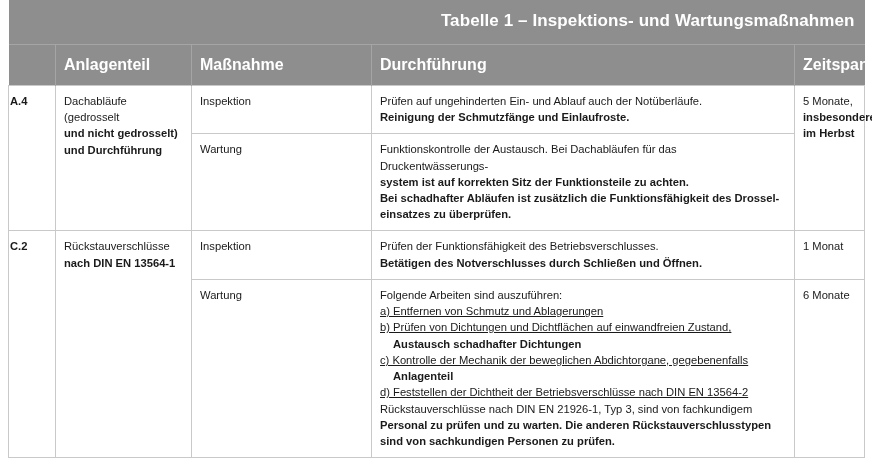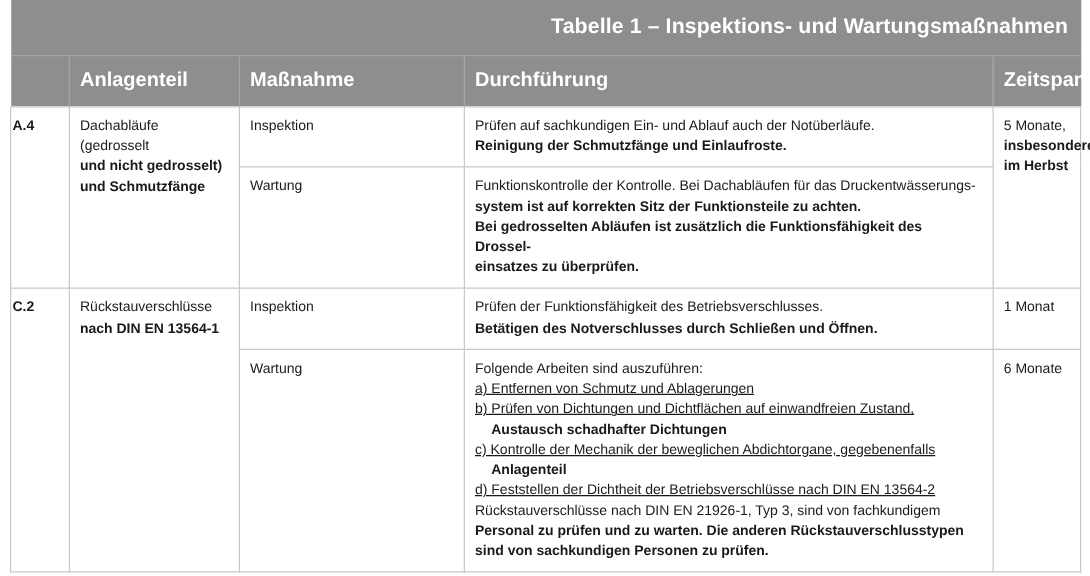--- a/index.html
+++ b/index.html
@@ -129,40 +129,40 @@
       </tr>
     </thead>
 
     <tbody>
 
       <tr>
         <td class="code-cell" rowspan="2">A.4</td>
         <td class="part-cell" rowspan="2">
           <span class="line">Dachabläufe (gedrosselt</span>
           <span class="line">und nicht gedrosselt)</span>
-          <span class="line">und Schmutzfänge</span>
+          <span class="line">und Durchführung</span>
         </td>
         <td class="measure-cell">Inspektion</td>
         <td class="exec-cell">
-          <span class="line">Prüfen auf sachkundigen Ein- und Ablauf auch der Notüberläufe.</span>
+          <span class="line">Prüfen auf ungehinderten Ein- und Ablauf auch der Notüberläufe.</span>
           <span class="line">Reinigung der Schmutzfänge und Einlaufroste.</span>
         </td>
         <td class="period-cell" rowspan="2">
           <span class="line">5 Monate,</span>
           <span class="line">insbesondere</span>
           <span class="line">im Herbst</span>
         </td>
       </tr>
 
       <tr>
         <td class="measure-cell">Wartung</td>
         <td class="exec-cell">
-          <span class="line">Funktionskontrolle der Kontrolle. Bei Dachabläufen für das Druckentwässerungs-</span>
+          <span class="line">Funktionskontrolle der Austausch. Bei Dachabläufen für das Druckentwässerungs-</span>
           <span class="line">system ist auf korrekten Sitz der Funktionsteile zu achten.</span>
-          <span class="line">Bei gedrosselten Abläufen ist zusätzlich die Funktionsfähigkeit des Drossel-</span>
+          <span class="line">Bei schadhafter Abläufen ist zusätzlich die Funktionsfähigkeit des Drossel-</span>
           <span class="line">einsatzes zu überprüfen.</span>
         </td>
       </tr>
 
       <tr>
         <td class="code-cell" rowspan="2">C.2</td>
         <td class="part-cell" rowspan="2">
           <span class="line">Rückstauverschlüsse</span>
           <span class="line">nach DIN EN 13564-1</span>
         </td>

